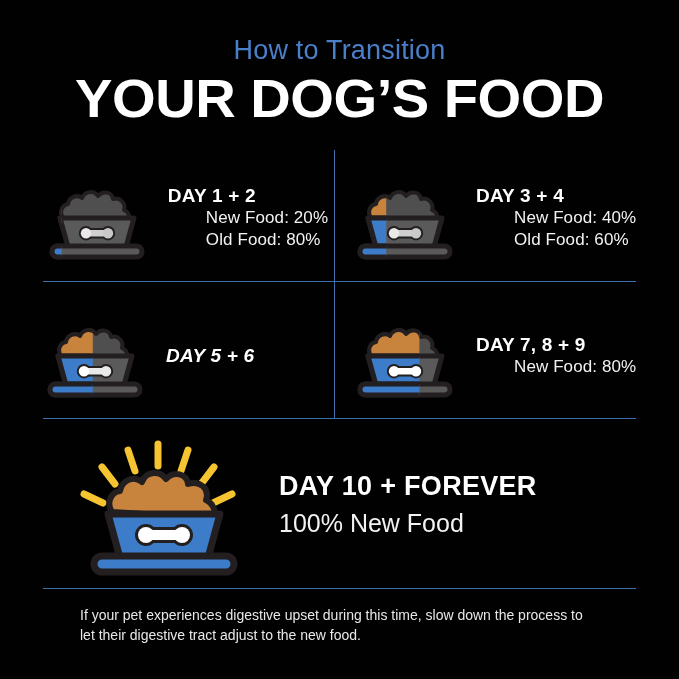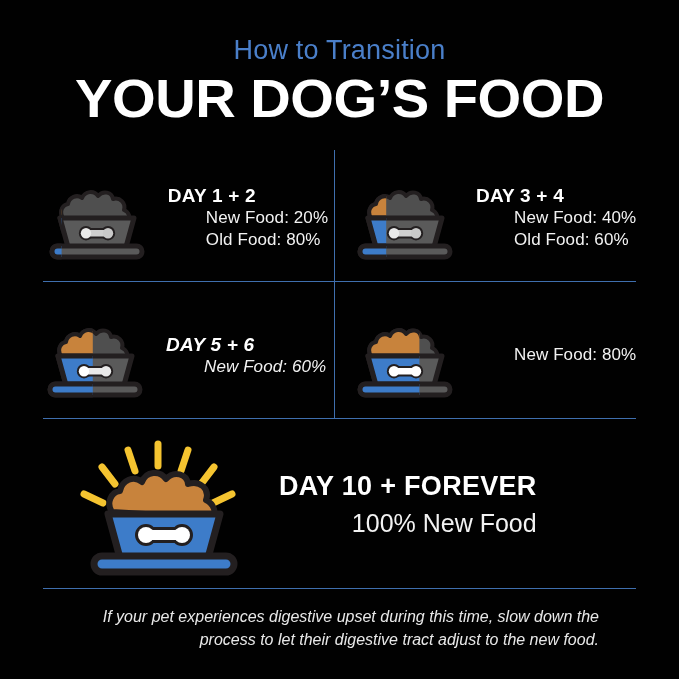--- a/index.html
+++ b/index.html
@@ -120,35 +120,33 @@
     letter-spacing: 0.3px;
     color: #ffffff;
     line-height: 1.25;
   }
   .final-sub {
     font-size: 25px;
     font-weight: 400;
     color: #f2f2f2;
     line-height: 1.3;
     margin-top: 3px;
-    text-align: right;
   }
 
   
   .footer {
     position: absolute;
     left: 80px;
     width: 519px;
     top: 605px;
-    text-align: right;
-    font-size: 16px;
+    text-align: left;
+    font-size: 14px;
     line-height: 1.45;
     color: #e8e8e8;
     font-weight: 400;
-    font-style: italic;
   }
 </style>
 </head>
 <body>
 
 <div class="page">
 
   <div class="header">
     <div class="subtitle">How to Transition</div>
     <div class="title">YOUR DOG’S FOOD</div>
@@ -289,21 +287,20 @@
         <g>
           <rect x="14" y="74" width="90" height="11" rx="5.5" fill="#5a5a5a" stroke="#231f20" stroke-width="5"></rect>
           <g clip-path="url(#c3)">
             <rect x="14" y="74" width="90" height="11" rx="5.5" fill="#3d7cc9" stroke="#231f20" stroke-width="5"></rect>
           </g>
         </g>
       </svg>
     </div>
     <div class="quad-text">
       <div class="day-label">DAY 5 + 6</div>
-      <div class="food-line">New Food: 60%</div>
     </div>
   </div>
 
   <div class="quad" style="left:340px; top:298px; width:300px; height:115px;">
     <div class="quad-bowl">
       <svg width="118" height="92" viewBox="0 0 118 92">
         <defs>
             <clipPath id="c4">
               <rect x="0" y="0" width="73.4" height="92"></rect>
             </clipPath>
@@ -332,20 +329,21 @@
         </g>
         <g>
           <rect x="14" y="74" width="90" height="11" rx="5.5" fill="#5a5a5a" stroke="#231f20" stroke-width="5"></rect>
           <g clip-path="url(#c4)">
             <rect x="14" y="74" width="90" height="11" rx="5.5" fill="#3d7cc9" stroke="#231f20" stroke-width="5"></rect>
           </g>
         </g>
       </svg>
     </div>
     <div class="quad-text">
+      <div class="day-label">DAY 7, 8 + 9</div>
       <div class="food-line">New Food: 80%</div>
     </div>
   </div>
 
   <div class="final-row">
     <div class="final-bowl">
       <svg width="200" height="150" viewBox="0 0 200 150">
 
         <g stroke="#f5c430" stroke-width="7" stroke-linecap="round">
           <line x1="100" y1="14" x2="100" y2="36"></line>

